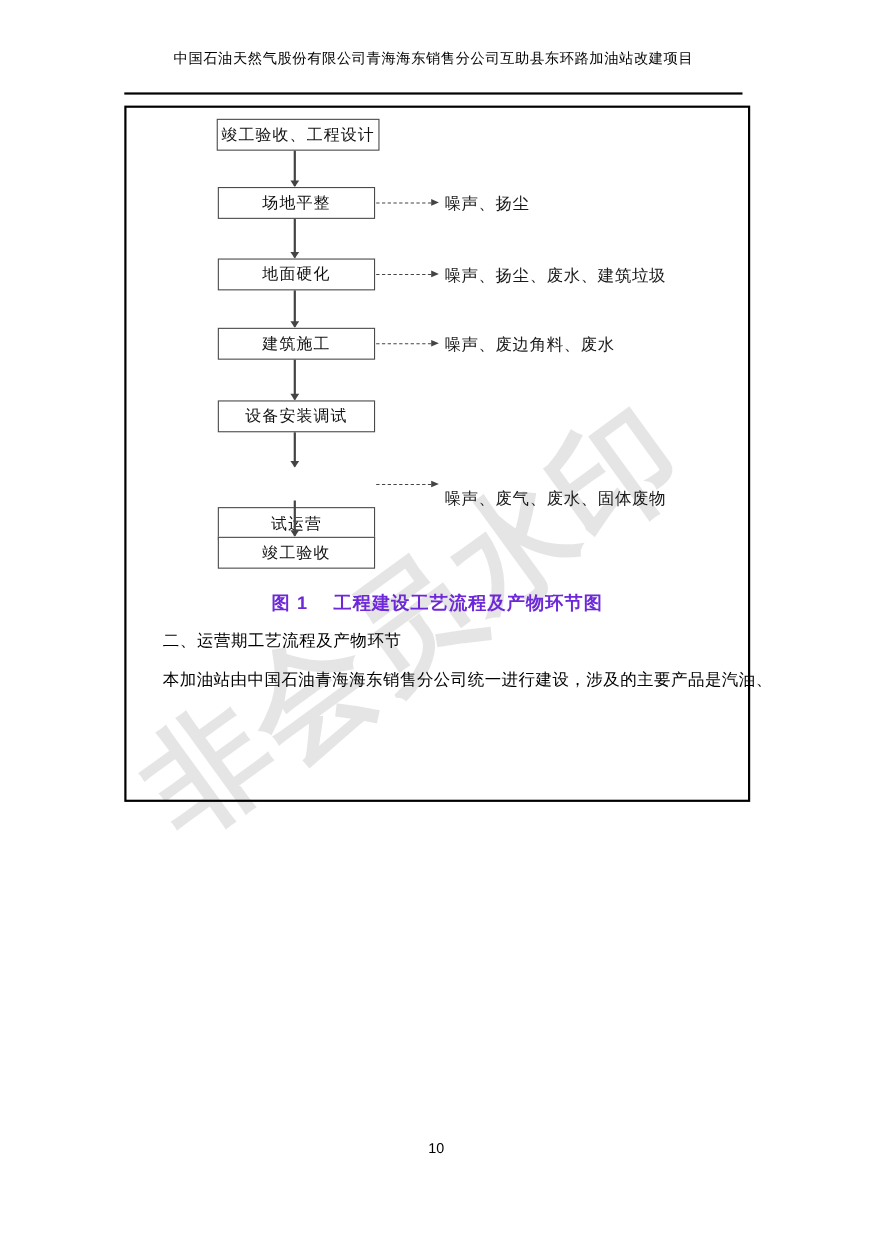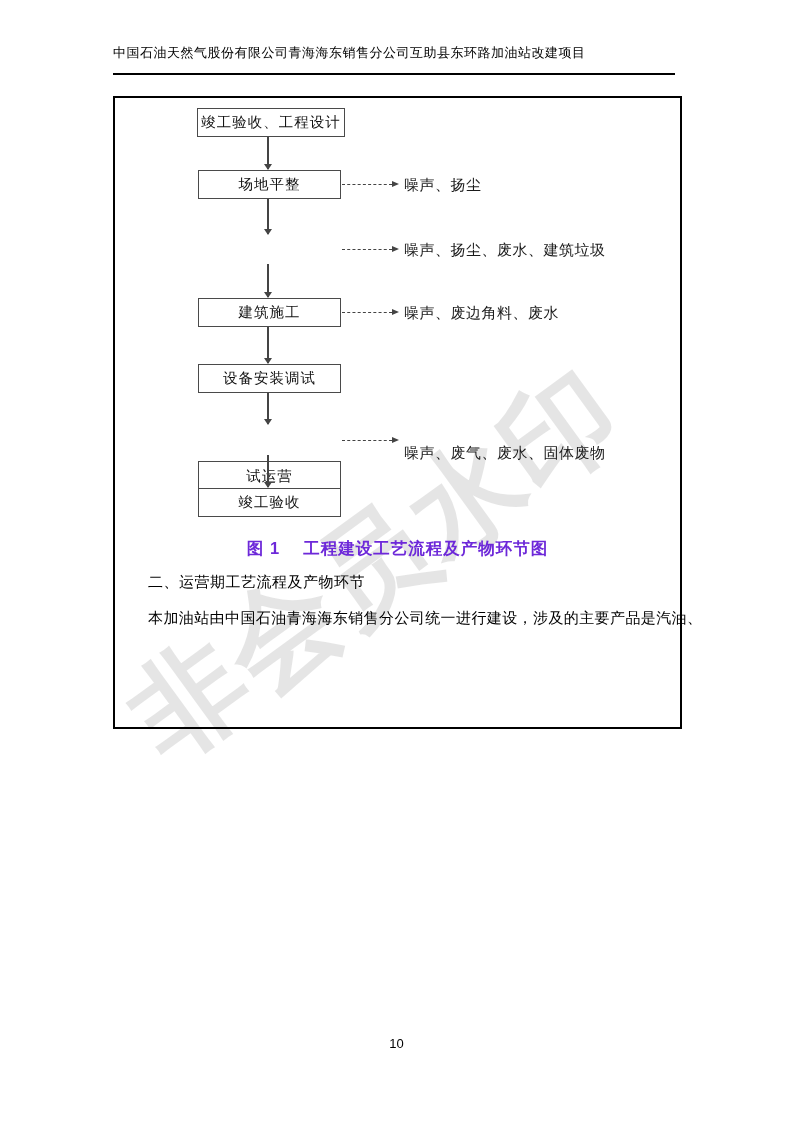--- a/index.html
+++ b/index.html
@@ -10,22 +10,22 @@
   
   .watermark{
     position:absolute;left:75px;top:505px;width:600px;height:120px;
     font-size:112px;line-height:120px;white-space:nowrap;text-align:center;
     color:rgba(0,0,0,0.10);transform:rotate(-36deg);z-index:0;
     font-weight:bold;letter-spacing:2px;pointer-events:none;
   }
   
   .page-header{
     position:absolute;left:113px;top:44px;width:562px;z-index:1;
-    text-align:left;font-size:13px;letter-spacing:0.5px;
-    padding-bottom:11px;border-bottom:2px solid #000;
+    text-align:center;font-size:13px;letter-spacing:0.5px;
+    padding-bottom:22px;border-bottom:2px solid #000;
   }
   
   .content-box{
     position:absolute;left:113px;top:96px;width:569px;height:633px;
     border:2px solid #000;box-sizing:border-box;z-index:1;background:transparent;
   }
   
   .fbox{
     position:absolute;border:1.4px solid #4a4a4a;background:#fff;
     display:flex;align-items:center;justify-content:center;
@@ -96,20 +96,23 @@
     </div>
     <div class="varrow a1"></div>
 
     <div class="fbox b2">
       <span>场地平整</span>
     </div>
     <div class="darrow d1"></div>
     <div class="stext s1">噪声、扬尘</div>
     <div class="varrow a2"></div>
 
+    <div class="fbox b3">
+      <span>地面硬化</span>
+    </div>
     <div class="darrow d2"></div>
     <div class="stext s2">噪声、扬尘、废水、建筑垃圾</div>
     <div class="varrow a3"></div>
 
     <div class="fbox b4">
       <span>建筑施工</span>
     </div>
     <div class="darrow d3"></div>
     <div class="stext s3">噪声、废边角料、废水</div>
     <div class="varrow a4"></div>

